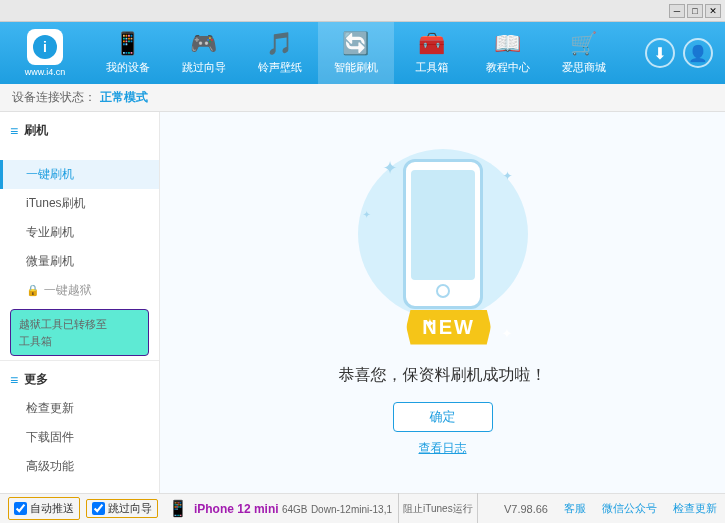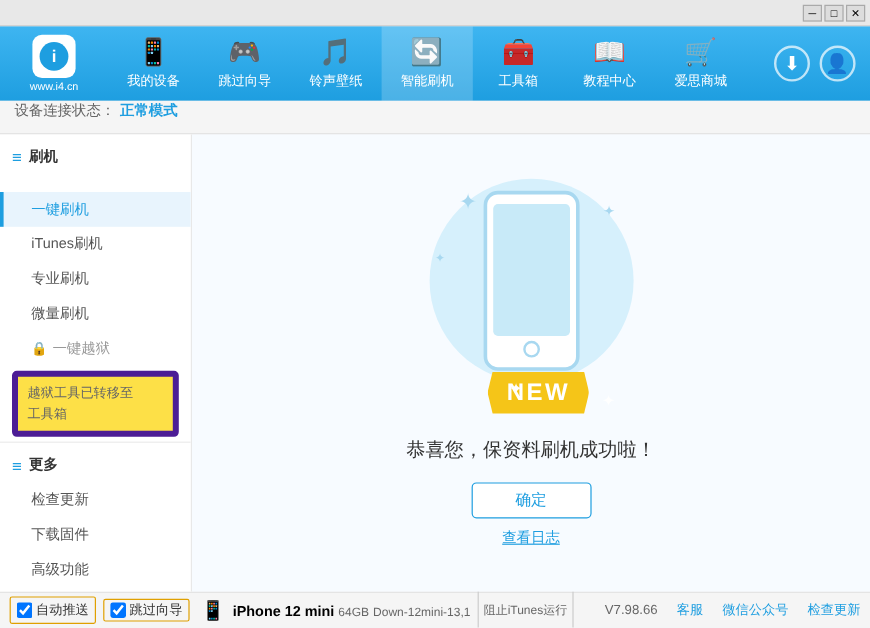--- a/index.html
+++ b/index.html
@@ -87,20 +87,21 @@
       display: flex; align-items: center; justify-content: center;
       color: #fff; font-size: 16px; cursor: pointer;
     }
 
     
     .statusbar {
       height: 28px;
       background: #f5f5f5;
       border-bottom: 1px solid #e0e0e0;
       display: flex;
+      align-items: center;
       padding-left: 12px;
       font-size: 12px;
       color: #333;
     }
     .status-label { color: #666; }
     .status-value { color: #1e9ee0; font-weight: bold; margin-left: 4px; }
 
     
     .main-layout {
       display: flex;
@@ -149,22 +150,22 @@
     .sidebar-disabled {
       display: flex;
       align-items: center;
       padding: 6px 10px 6px 26px;
       font-size: 12px;
       color: #999;
     }
     .sidebar-lock { font-size: 11px; margin-right: 4px; }
     .sidebar-notice {
       margin: 4px 10px;
-      background: #fde047;
-      border: 5px solid #4c1d95;
+      background: #5eead4;
+      border: 1px solid #4c1d95;
       border-radius: 4px;
       padding: 6px 8px;
       font-size: 11px;
       color: #666;
       line-height: 1.5;
     }
 
     
     .content {
       flex: 1;
@@ -259,21 +260,21 @@
       margin-bottom: 8px;
     }
     .again-link {
       font-size: 12px;
       color: #1e9ee0;
       cursor: pointer;
       text-decoration: underline;
     }
     .device-name {
       font-size: 12px;
-      color: #000000;
+      color: #a21caf;
       font-weight: bold;
     }
     .device-detail {
       font-size: 10px;
       color: #666;
     }
     .bottom-right {
       position: absolute;
       right: 8px;
       display: flex;

